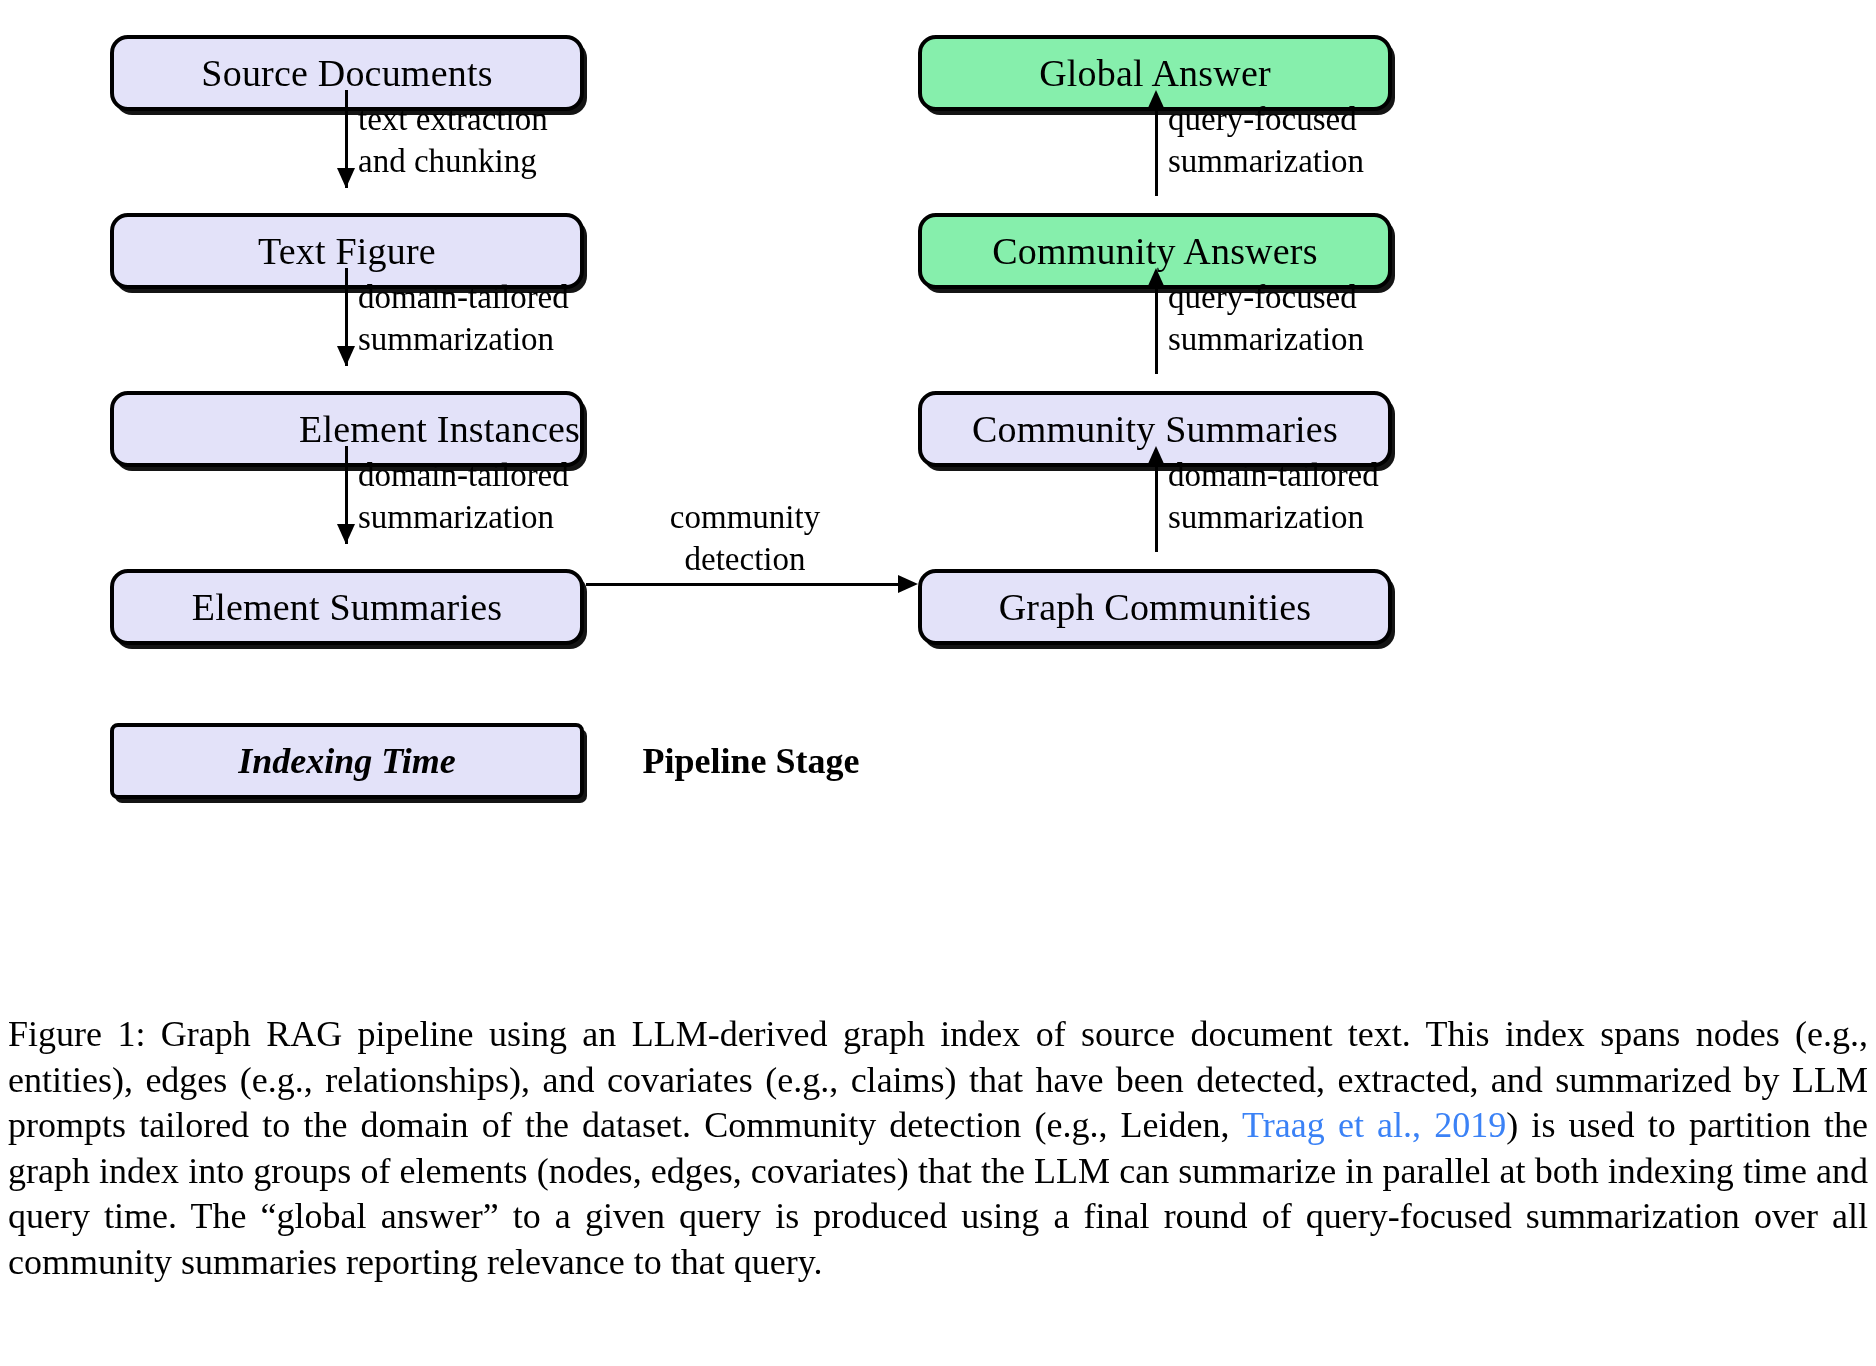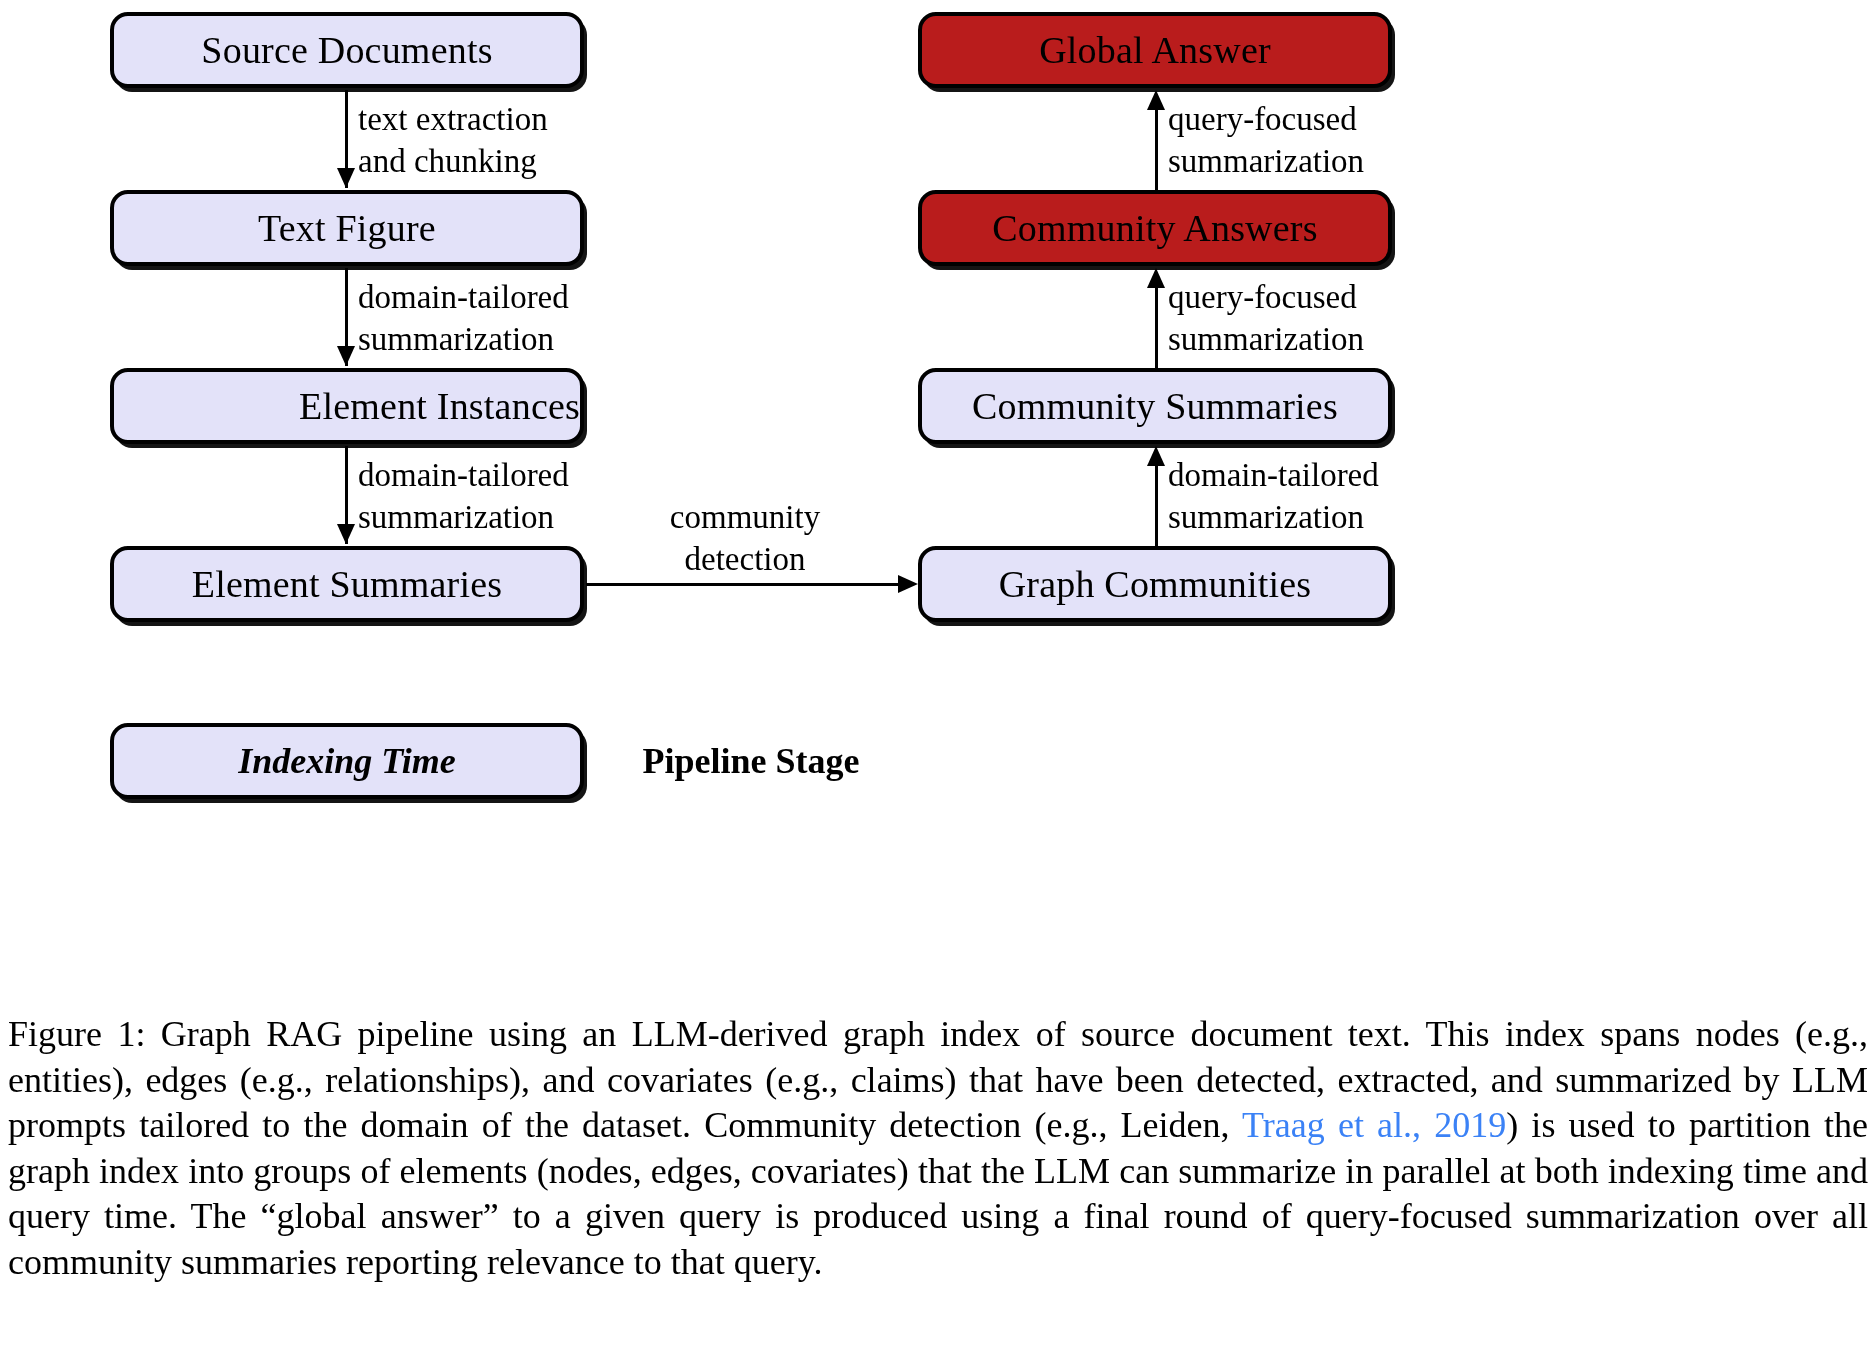--- a/index.html
+++ b/index.html
@@ -30,38 +30,39 @@
     box-sizing: border-box;
     border: 4px solid #000000;
     border-radius: 18px;
     display: flex;
     align-items: center;
     justify-content: center;
     font-size: 38px;
     line-height: 1;
     letter-spacing: 0.2px;
     box-shadow: 4px 5px 0 -1px rgba(0,0,0,0.92);
+    margin-top: 23px;
   }
   .node.indexing { background: #e3e2f9; }
-  .node.query    { background: #b91c1c; }
+  .node.query    { background: #86efac; }
 
   .legend-box {
     position: absolute;
     box-sizing: border-box;
     border: 4px solid #000000;
     border-radius: 18px;
     display: flex;
     align-items: center;
     justify-content: center;
     font-size: 36px;
     font-style: italic;
     font-weight: bold;
     box-shadow: 4px 5px 0 -1px rgba(0,0,0,0.92);
   }
-  .legend-box.indexing { background: #e3e2f9; }
+  .legend-box.indexing { background: #e3e2f9; border-radius: 8px; }
   .legend-box.query    { background: #d6e7d6; }
 
   .legend-center {
     position: absolute;
     font-size: 36px;
     font-weight: bold;
     display: flex;
     align-items: center;
     justify-content: center;
   }

